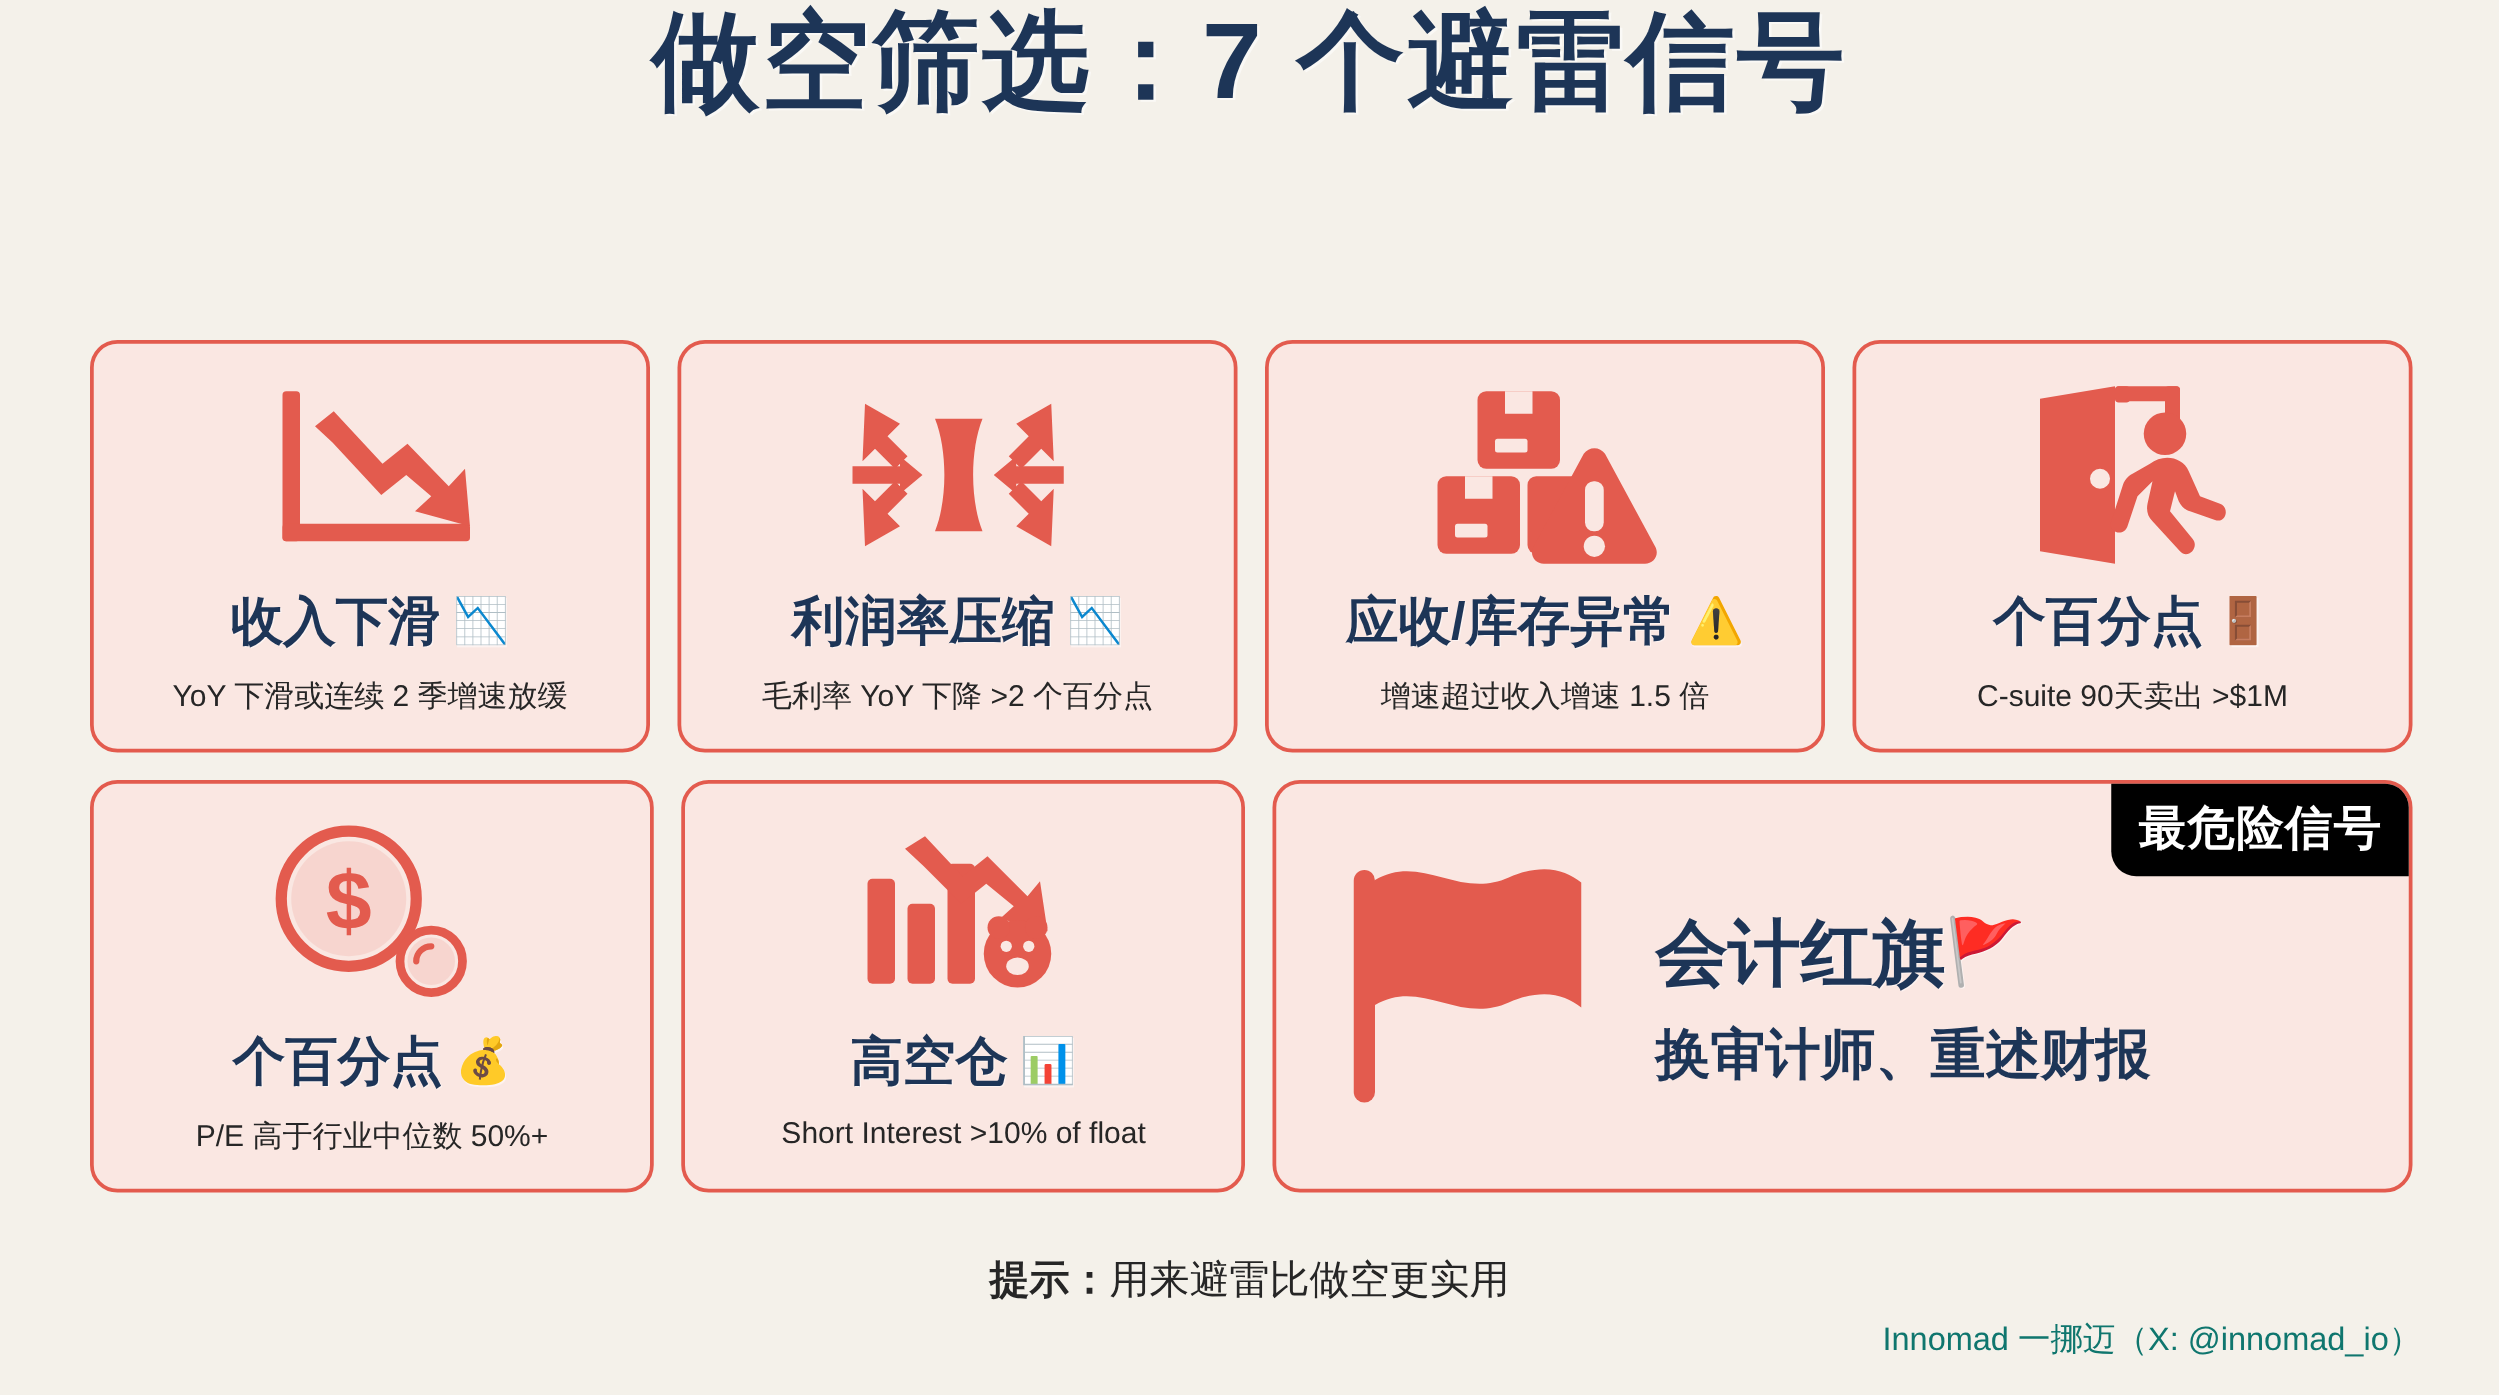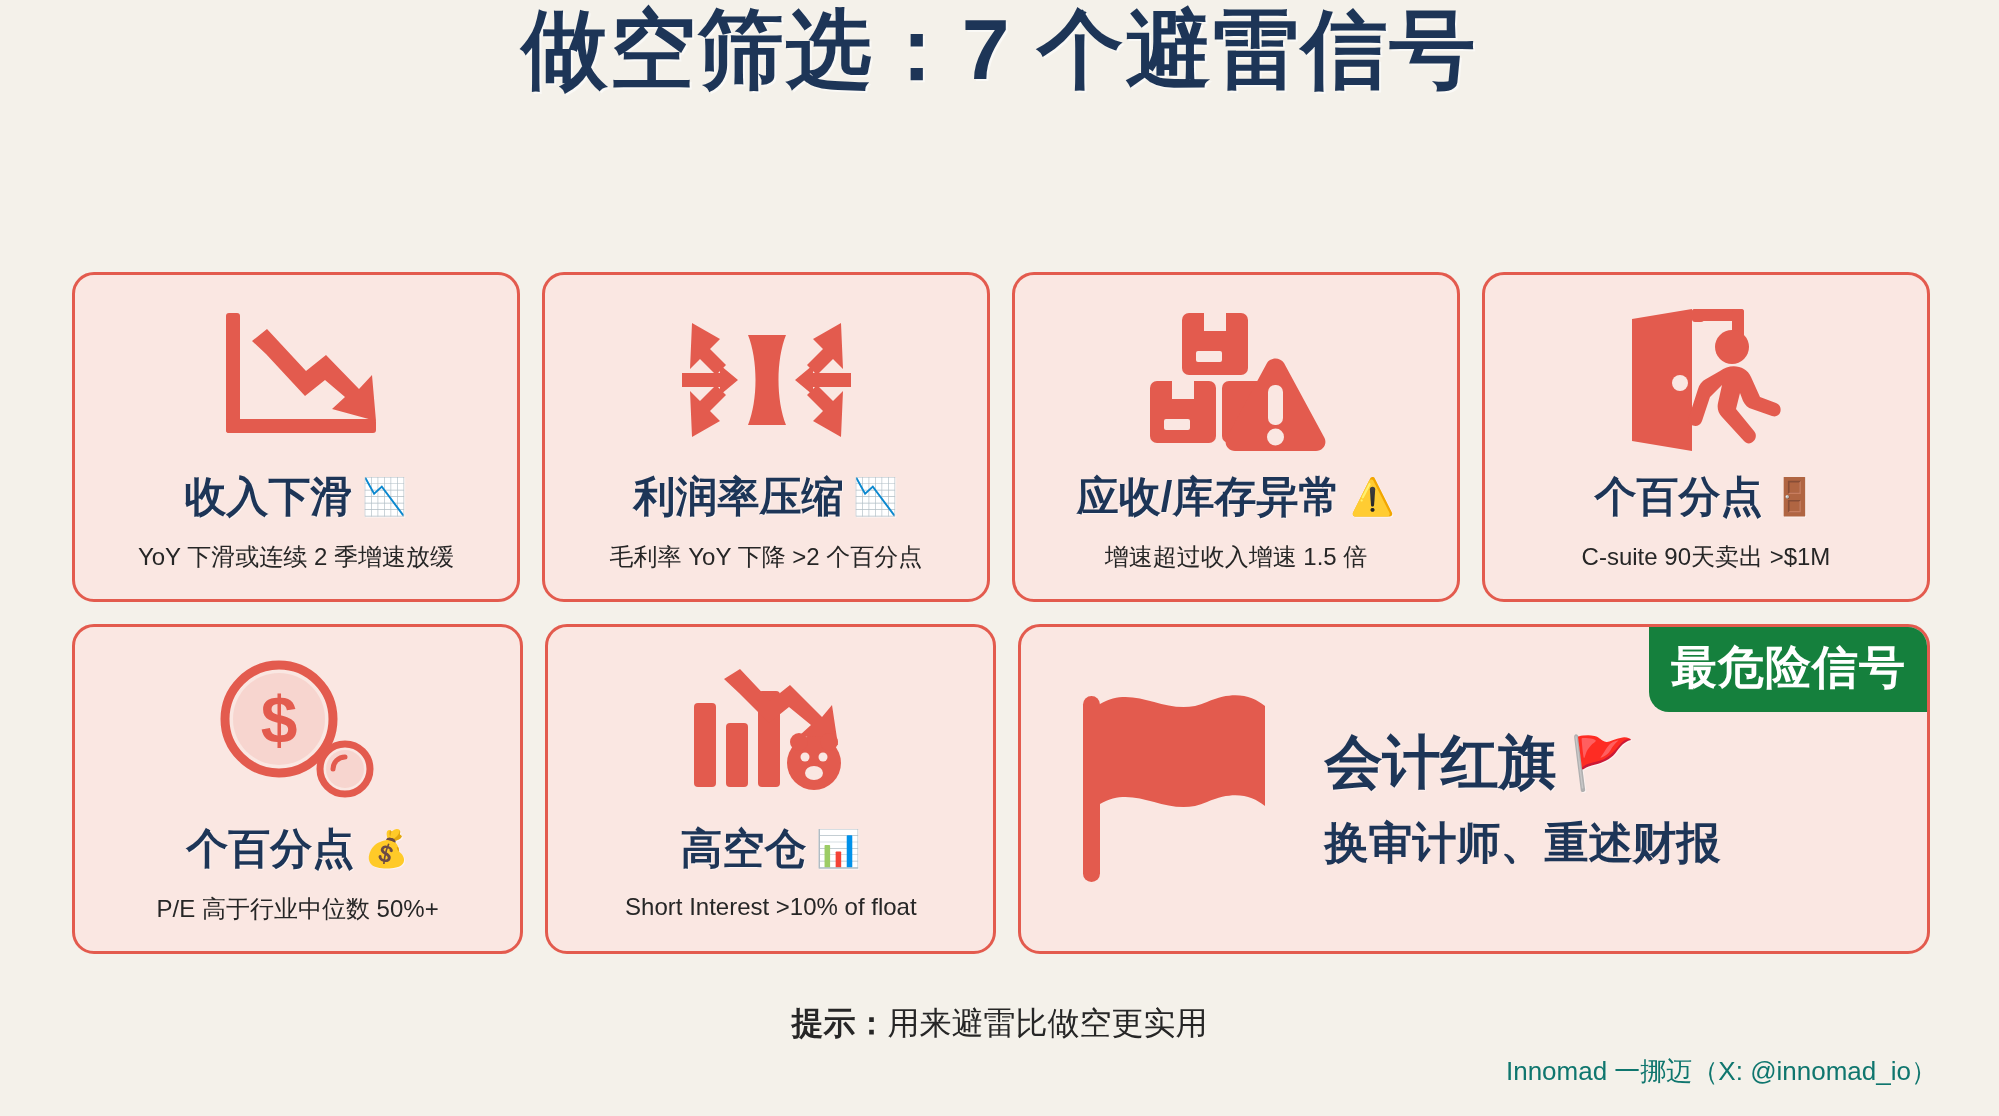--- a/index.html
+++ b/index.html
@@ -101,37 +101,38 @@
     align-items: flex-start;
     justify-content: center;
     padding-top: 18px;
   }
   .wide-title {
     color: #1d3557;
     font-size: 58px;
     font-weight: bold;
     display: flex;
     align-items: center;
-    gap: 14px;
+    gap: 0;
     white-space: nowrap;
     text-shadow: 1px 1px 0 rgba(255,255,255,0.5);
+    font-family: Liberation Serif, serif;
   }
   .wide-sub {
     color: #1d3557;
     font-size: 44px;
     font-weight: bold;
     margin-top: 12px;
     white-space: nowrap;
   }
   .badge {
     position: absolute;
     top: -1px; right: -1px;
-    background: #15803d;
+    background: #000000;
     color: #ffffff;
-    font-size: 46px;
+    font-size: 38px;
     font-weight: bold;
     padding: 11px 22px 13px;
     border-radius: 0 20px 0 20px;
     letter-spacing: 1px;
     white-space: nowrap;
   }
 
   
   .footer-tip {
     position: absolute;

